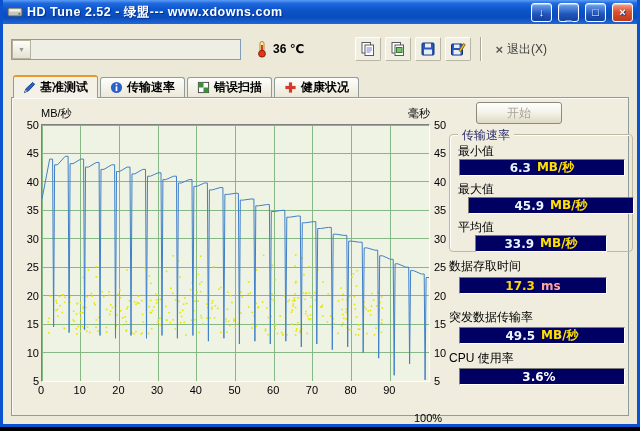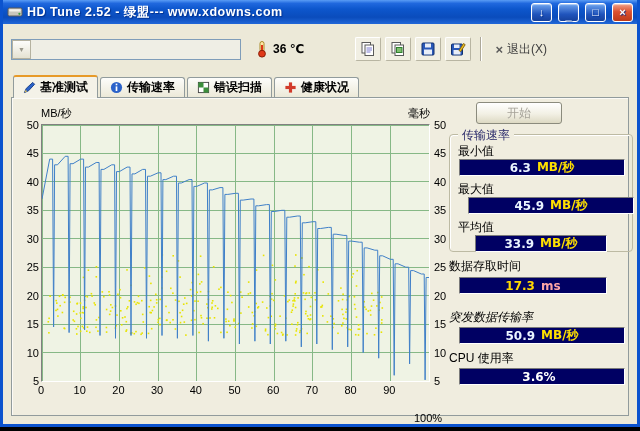--- a/index.html
+++ b/index.html
@@ -667,23 +667,23 @@
         <span style="color: rgb(255, 224, 0);">MB/秒</span>
       </div>
     </div>
 
     <span class="stat-label" style="left:437px;top:160px;">数据存取时间</span>
     <div class="vbox" style="left:447px;top:179px;width:148px;">
       <span style="color: rgb(255, 216, 0);">17.3</span>
       <span style="color: #fca5a5;">ms</span>
     </div>
 
-    <span class="stat-label" style="left:437px;top:211px;font-style:italic;">突发数据传输率</span>
+    <span class="stat-label" style="left:437px;top:211px;">突发数据传输率</span>
     <div class="vbox" style="left:447px;top:229px;width:166px;">
-      <span style="color: rgb(234, 244, 255);">50.9</span>
+      <span style="color: rgb(234, 244, 255);">49.5</span>
       <span style="color: rgb(255, 224, 0);">MB/秒</span>
     </div>
 
     <span class="stat-label" style="left:437px;top:252px;">CPU 使用率</span>
     <div class="vbox" style="left:447px;top:270px;width:166px;text-align:right;">
       <span style="color: rgb(255, 255, 255);">3.6%</span>
       <span style="color: rgb(255, 255, 255);"></span>
     </div>
 
   </div>

